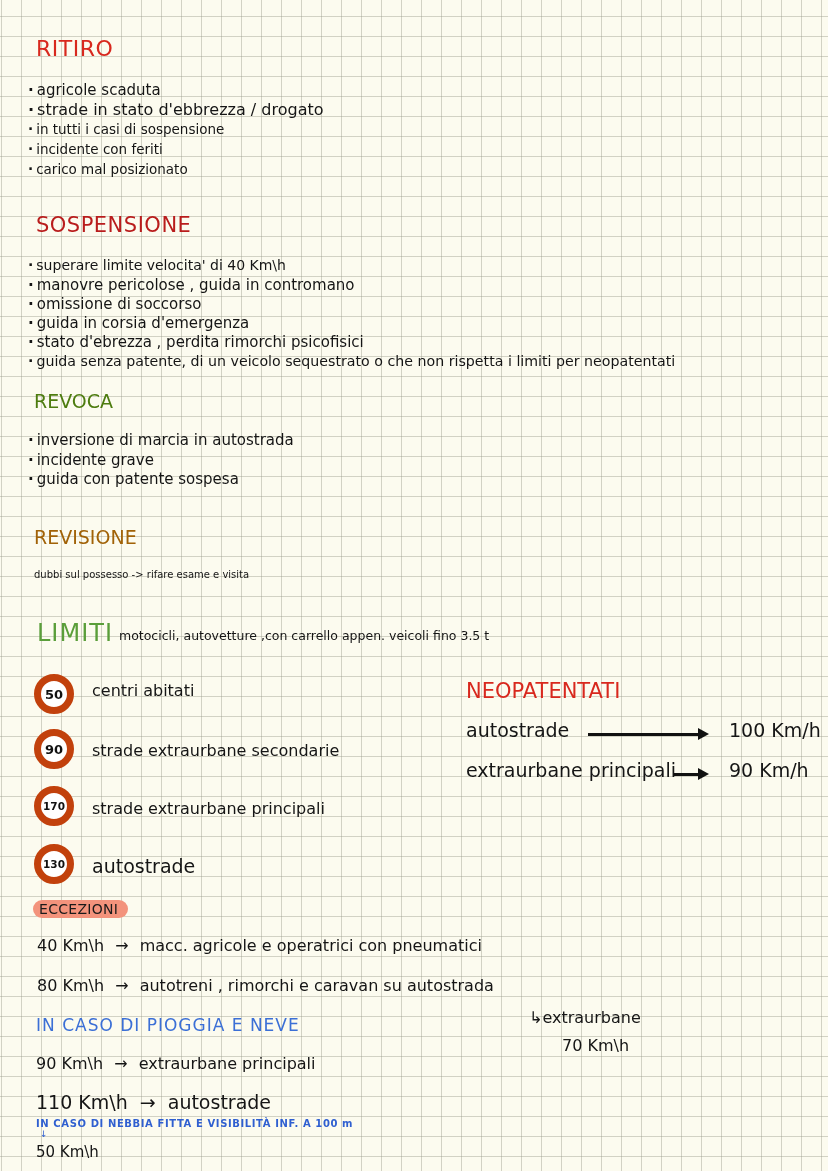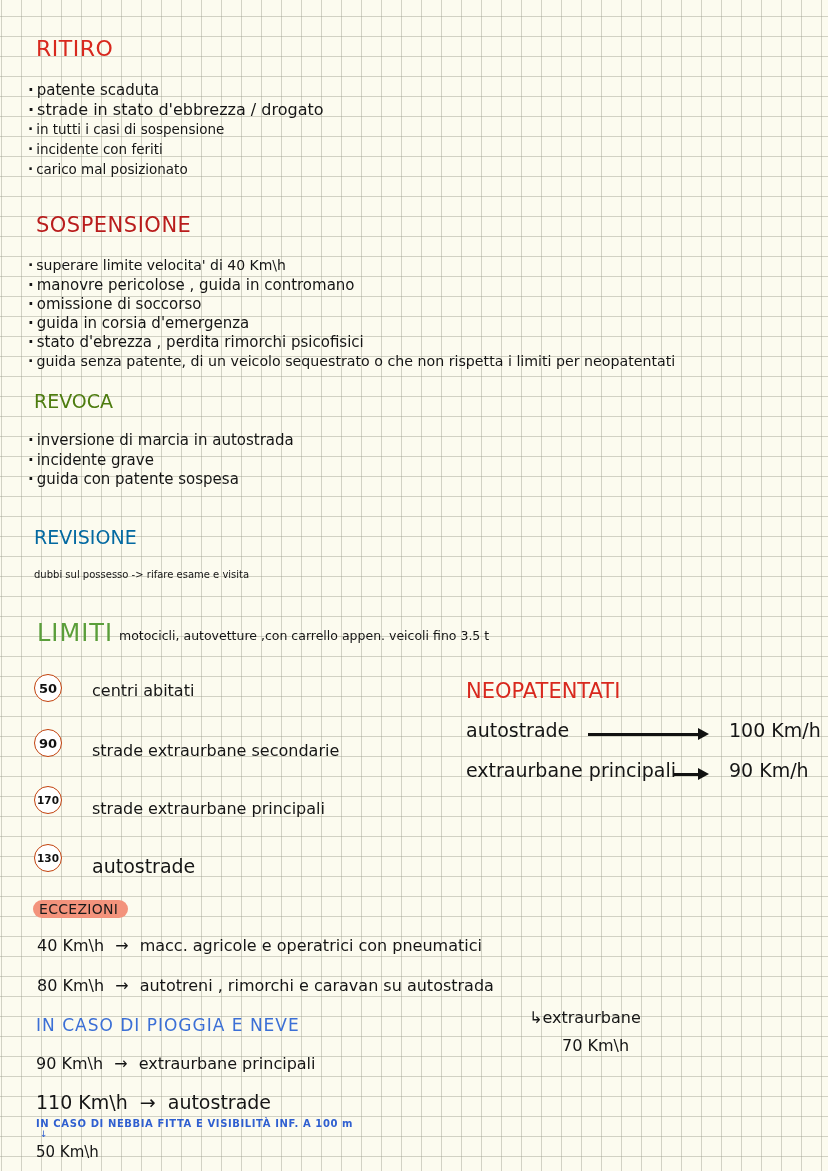--- a/index.html
+++ b/index.html
@@ -11,51 +11,51 @@
       linear-gradient(to bottom, rgba(160,160,145,0.45) 1px, transparent 1px);
     background-size:20px 20px;
     background-position:1px 16px;
     font-family:"DejaVu Sans", sans-serif;
     color:#151515;
   }
   .abs { position:absolute; white-space:nowrap; }
   .h-red { color:#d8281e; font-size:22px; letter-spacing:0.5px; }
   .h-maroon { color:#b91c1c; font-size:21px; letter-spacing:0.5px; }
   .h-purple { color:#4d7c0f; font-size:19px; }
-  .h-violet { color:#0369a1; font-size:19px; }
+  .h-violet { color:#a16207; font-size:19px; }
   .h-green { color:#5a9e3a; font-size:24px; letter-spacing:1px; }
   .h-blue { color:#3b6fd6; font-size:17px; letter-spacing:1px; }
   .h-blue-small { color:#2f5fd0; font-size:10px; letter-spacing:0.6px; font-weight:bold; }
   .li { font-size:15px; line-height:19px; }
   .li::before { content:"·"; margin-right:3px; font-weight:bold; }
   .txt { font-size:16px; }
   .txt-lg { font-size:19px; }
   .sign {
     position:absolute; width:26px; height:26px; border-radius:50%;
-    border:1px solid #c2410c; background:#fff;
+    border:7px solid #c2410c; background:#fff;
     display:flex; align-items:center; justify-content:center;
     font-weight:bold; color:#111;
   }
   .badge {
     position:absolute; background:#f3937c; border-radius:10px;
     padding:1px 10px 1px 6px; font-size:14px; color:#1a1a1a; letter-spacing:0.3px;
   }
   .arrow-line { position:absolute; height:3px; background:#111; }
   .arrow-head {
     position:absolute; width:0; height:0;
     border-top:6px solid transparent; border-bottom:6px solid transparent;
     border-left:11px solid #111;
   }
 </style>
 </head>
 <body>
 
 <div class="abs h-red" style="left:36px;top:36px;">RITIRO</div>
 <div>
-  <div class="abs li" style="left:28px;top:81px;">patente scaduta</div>
+  <div class="abs li" style="left:28px;top:81px;">agricole scaduta</div>
   <div class="abs li" style="left:28px;top:100px;font-size:16px;">strade in stato d'ebbrezza / drogato</div>
   <div class="abs li" style="left:28px;top:120px;font-size:13.5px;">in tutti i casi di sospensione</div>
   <div class="abs li" style="left:28px;top:140px;font-size:13.5px;">incidente con feriti</div>
   <div class="abs li" style="left:28px;top:160px;font-size:13.5px;">carico mal posizionato</div>
 </div>
 
 <div class="abs h-maroon" style="left:36px;top:213px;">SOSPENSIONE</div>
 <div>
   <div class="abs li" style="left:28px;top:256px;font-size:14px;">superare limite velocita' di 40 Km\h</div>
   <div class="abs li" style="left:28px;top:276px;font-size:15px;">manovre pericolose , guida in contromano</div>

